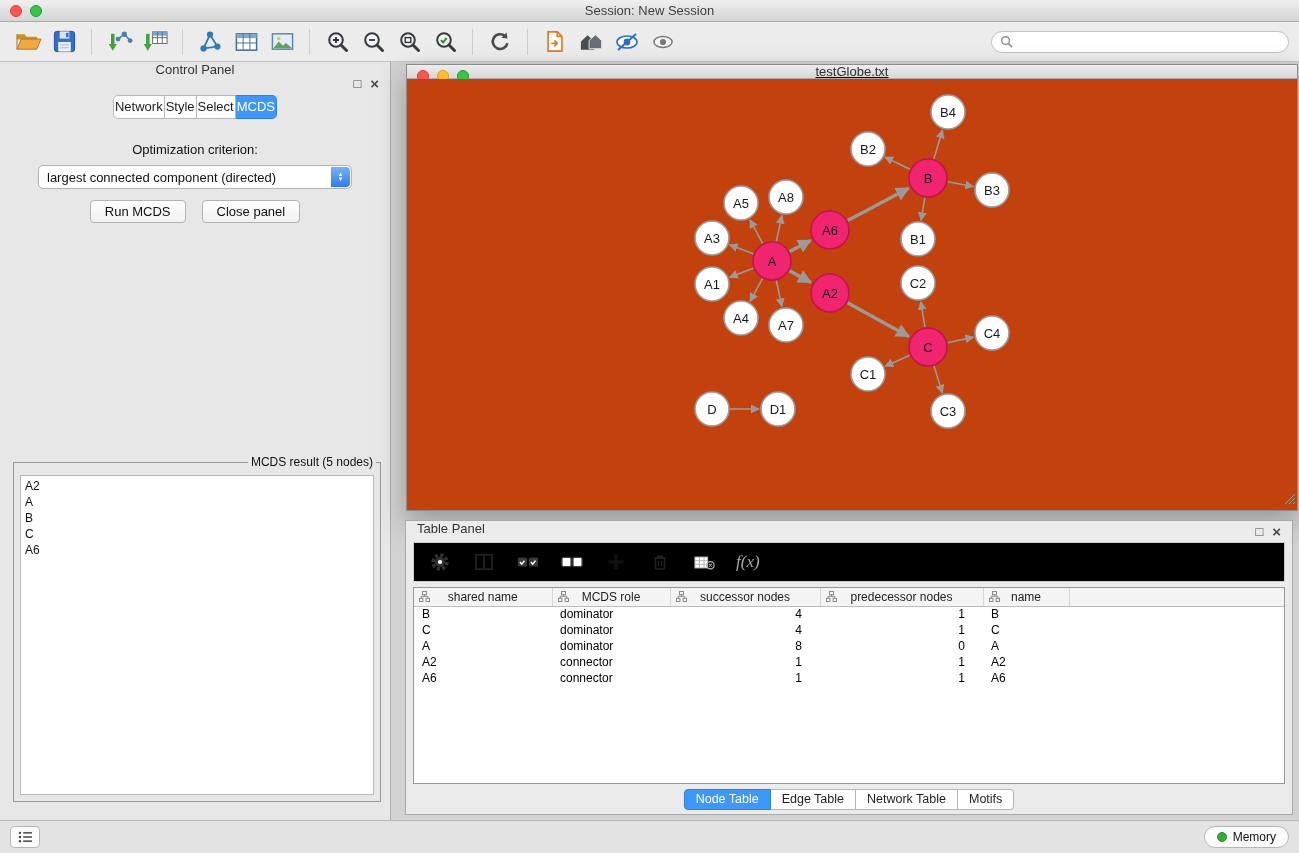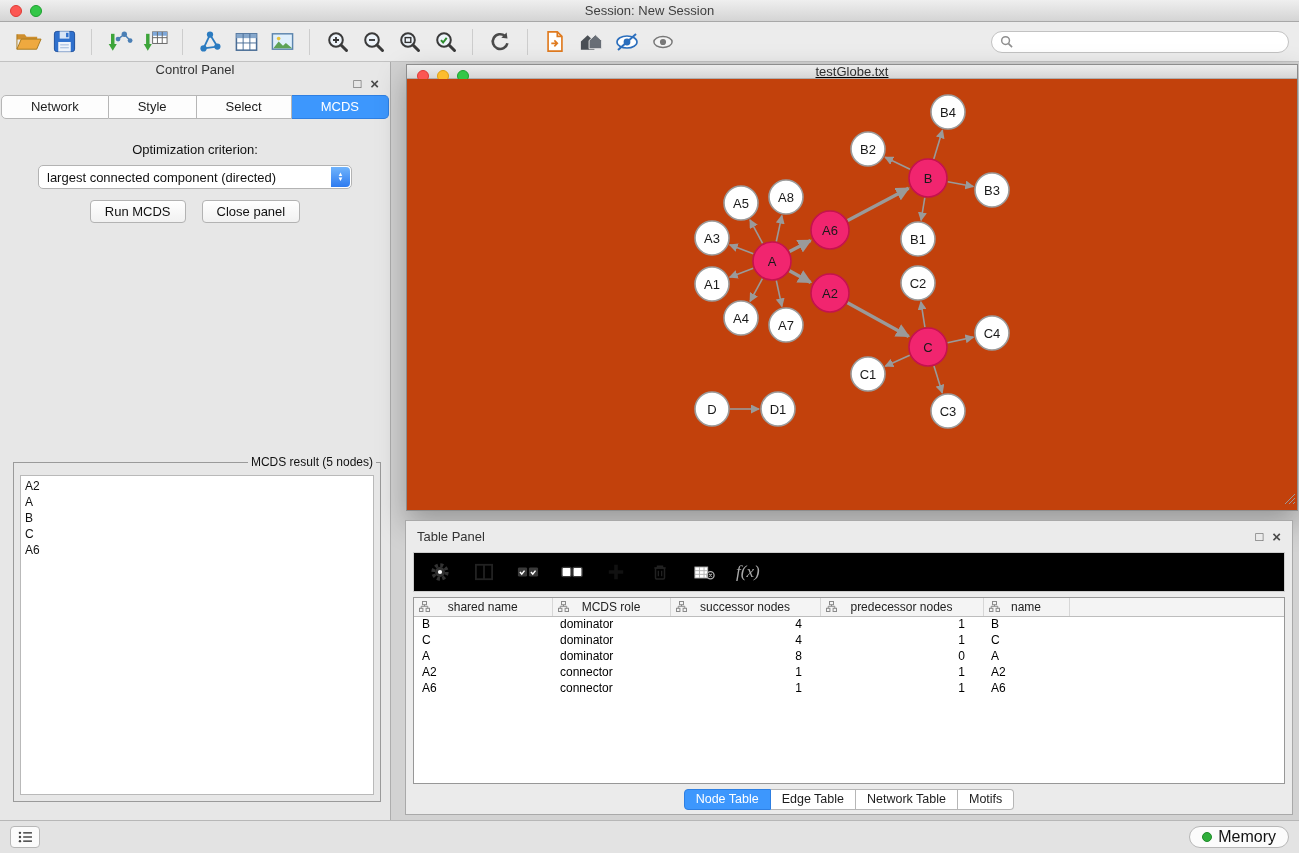--- a/index.html
+++ b/index.html
@@ -29,21 +29,21 @@
   
   .main { display:flex; height:758px; }
 
   
   .control-panel { width:391px; background:#e7e7e7; border-right:1px solid #adadad; position:relative; }
   .cp-header { height:28px; display:flex; align-items:center; padding:0 11px; font-size:13px; color:#333;flex-direction:column; }
   .winbtns { margin-left:auto; display:flex; gap:9px; align-items:center; }
   .winbtn { font-size:13px; color:#4a4a4a; line-height:13px; cursor:default; }
   .winbtn.x { font-weight:bold; font-size:15px; }
   .cp-tabs { display:flex; justify-content:center; margin-top:5px; }
-  .cp-tab { font-size:13px; padding:3px 29px 4px; background:#fdfdfd; border:1px solid #b6b6b6; border-left:none; color:#1d1d1d; }
+  .cp-tab { font-size:13px; padding:3px 1px 4px; background:#fdfdfd; border:1px solid #b6b6b6; border-left:none; color:#1d1d1d; }
   .cp-tab:first-child { border-left:1px solid #b6b6b6; border-radius:5px 0 0 5px; }
   .cp-tab:last-child { border-radius:0 5px 5px 0; }
   .cp-tab.active { background:#3d97fd; border-color:#2e7fe2; color:#fff; }
   .cp-opt-label { text-align:center; font-size:13px; color:#111; margin-top:23px; }
   .dropdown { margin:8px auto 0; width:314px; height:24px; background:#fff; border:1px solid #b3b3b3; border-radius:5px;
     display:flex; align-items:center; padding-left:8px; position:relative; font-size:13px; color:#111; }
   .dropdown .stepper { position:absolute; right:1px; top:1px; bottom:1px; width:19px;
     background:linear-gradient(#70b4fc,#2e7bf0); border-radius:0 4px 4px 0;
     display:flex; flex-direction:column; align-items:center; justify-content:center; color:#fff; font-size:6px; line-height:5px; }
   .cp-buttons { display:flex; justify-content:center; gap:16px; margin-top:11px; }
@@ -63,21 +63,21 @@
     display:flex; flex-direction:column; }
   .nw-titlebar { height:14px; background:linear-gradient(#ededed,#d6d6d6); border-bottom:1px solid #adadad;
     display:flex; align-items:center; justify-content:center; position:relative; flex:0 0 auto;text-decoration:underline; }
   .nw-titlebar .title { font-size:13px; color:#2e2e2e; }
   .nw-canvas { flex:1; position:relative; background:#c2410c; }
   .nw-canvas svg.net { position:absolute; left:0; top:0; }
   .gripper { position:absolute; right:1px; bottom:1px; }
 
   .table-panel { position:absolute; left:14px; top:458px; right:6px; height:295px;
     background:#ebebeb; border:1px solid #a9a9a9; display:flex; flex-direction:column; }
-  .tp-header { height:31px; display:flex; align-items:center; padding:0 11px; font-size:13px; color:#333; flex:0 0 auto; }
+  .tp-header { height:21px; display:flex; padding:0 11px; font-size:13px; color:#333; flex:0 0 auto; }
   .tp-toolbar { height:40px; margin:0 7px; background:#000000; border:1px solid #cccccc;
     display:flex; align-items:center; gap:20px; padding:0 14px; flex:0 0 auto; }
   .tp-tool { display:flex; align-items:center; justify-content:center; width:24px; height:26px; }
   .fx { font-family:"Liberation Serif", serif; font-style:italic; font-size:17px; color:#a9a9a9; }
   .tp-table-wrap { flex:1; margin:5px 7px 0; border:1px solid #979797; background:#fff; overflow:hidden; }
   table.node-table { border-collapse:collapse; width:100%; font-size:12px; table-layout:fixed; }
   table.node-table th { position:relative; height:18px; background:#f4f4f4; font-weight:normal; font-size:12px; color:#222;
     border-bottom:1px solid #bdbdbd; border-right:1px solid #d7d7d7; text-align:center; }
   table.node-table th .type-icon { position:absolute; left:5px; top:3px; }
   table.node-table th.filler { border-right:none; }
@@ -92,21 +92,21 @@
   .tp-tab { font-size:12.5px; padding:2px 11px 3px; background:#fff; border:1px solid #b6b6b6; border-left:none; color:#1d1d1d; }
   .tp-tab:first-child { border-left:1px solid #b6b6b6; border-radius:4px 0 0 4px; }
   .tp-tab:last-child { border-radius:0 4px 4px 0; }
   .tp-tab.active { background:#3d97fd; border-color:#2e7fe2; color:#fff; }
 
   
   .statusbar { height:33px; background:#e3e3e3; border-top:1px solid #b7b7b7; display:flex; align-items:center; padding:0 10px; }
   .sb-left { width:30px; height:22px; background:#fbfbfb; border:1px solid #b7b7b7; border-radius:4px;
     display:flex; align-items:center; justify-content:center; }
   .sb-memory { margin-left:auto; height:22px; background:#fbfbfb; border:1px solid #b7b7b7; border-radius:11px;
-    display:flex; align-items:center; gap:6px; padding:0 12px; font-size:16px; color:#111; }
+    display:flex; align-items:center; gap:6px; padding:0 12px; font-size:12px; color:#111; }
   .sb-memory .dot { width:10px; height:10px; border-radius:50%; background:#2fae3b; border:1px solid #1e8a29; }
 </style>
 </head>
 <body>
 
 <div class="app">
 
   <div class="titlebar">
     <div class="traffic">
       <span class="tl red"></span>

